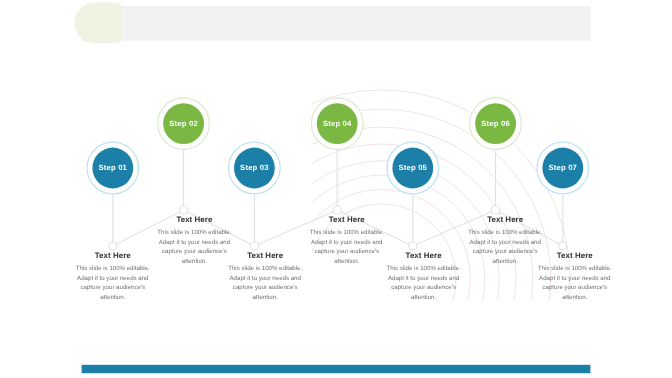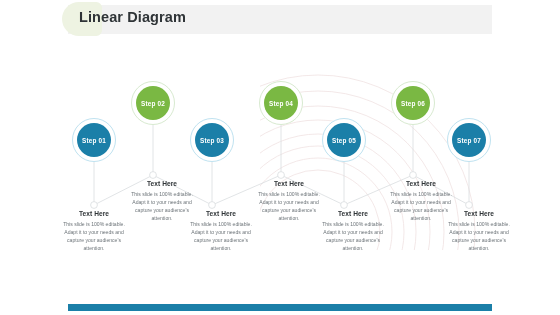--- a/index.html
+++ b/index.html
@@ -170,21 +170,20 @@
       <circle cx="58" cy="232" r="98"></circle>
       <circle cx="58" cy="232" r="112"></circle>
       <circle cx="58" cy="232" r="126"></circle>
       <circle cx="58" cy="232" r="141"></circle>
       <circle cx="58" cy="232" r="157"></circle>
     </g>
   </svg>
 
   <div class="title-band"></div>
   <div class="title-blob"></div>
-  <div class="slide-title">Linear Diagram</div>
 
   <svg class="connectors" viewBox="0 0 560 315" xmlns="http://www.w3.org/2000/svg">
     <g fill="none" stroke="#d9dde0" stroke-width="0.8">
 
       <path d="M94 162 L94 205"></path>
       <path d="M153 125 L153 175"></path>
       <path d="M212 162 L212 205"></path>
       <path d="M281 125 L281 175"></path>
       <path d="M344 162 L344 205"></path>
       <path d="M413 125 L413 175"></path>

